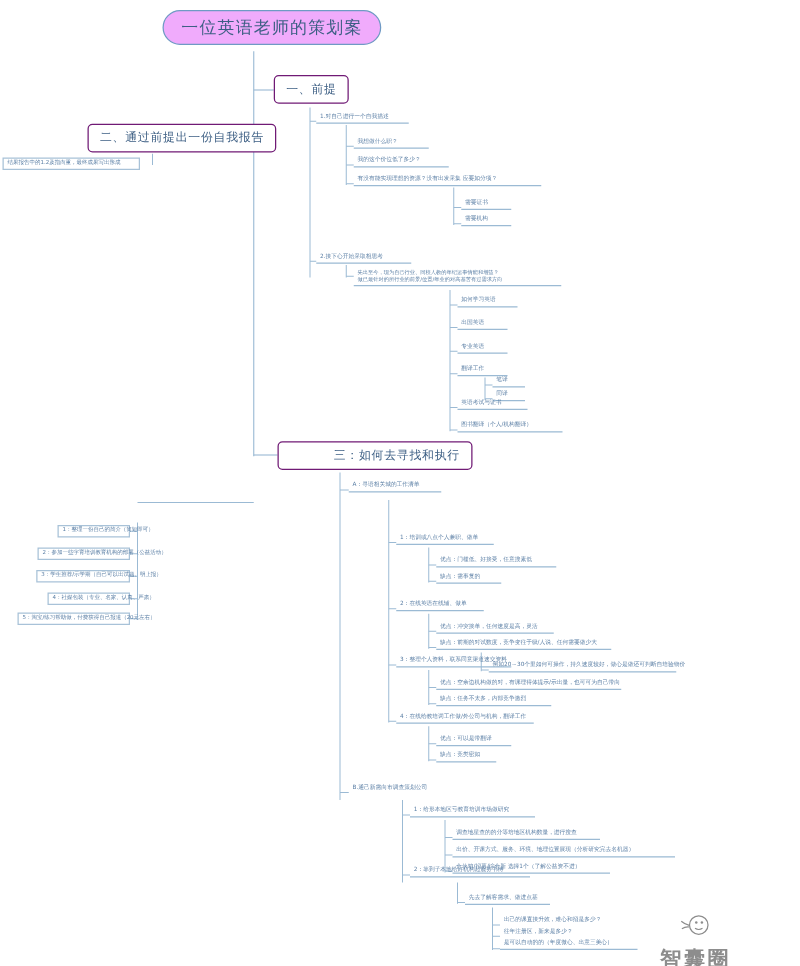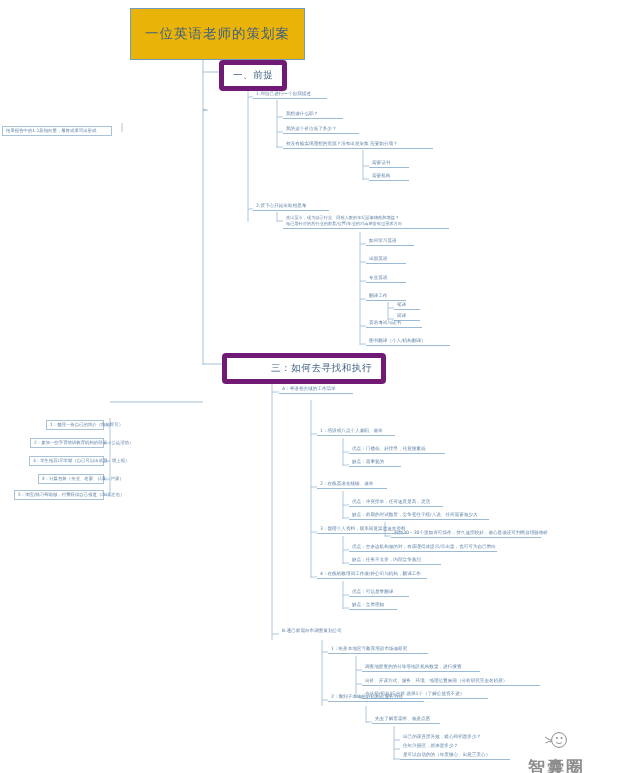--- a/index.html
+++ b/index.html
@@ -8,25 +8,25 @@
     font-family:"DejaVu Sans","Liberation Sans",sans-serif;
     color:#4a6f96;position:relative;overflow:hidden;
   }
   .canvas{position:absolute;inset:0;}
   svg.links{position:absolute;left:0;top:0;width:640px;height:773px;pointer-events:none;}
 
   
   .node{position:absolute;box-sizing:border-box;white-space:nowrap;}
 
   .root{
-    border:1.4px solid #6f9ac4;border-radius:0;background:#eab308;
-    font-size:13.5px;color:#3d5f84;padding:16px 14px;letter-spacing:1px;
+    border:1.4px solid #6f9ac4;border-radius:15px;background:#f0abfc;
+    font-size:13.5px;color:#3d5f84;padding:4px 14px;letter-spacing:1px;
   }
   .lvl1{
-    border:5px solid #701a75;border-radius:4px;background:#fff;
+    border:1px solid #701a75;border-radius:4px;background:#fff;
     font-size:9.5px;color:#3d5f84;padding:4px 9px;letter-spacing:.6px;
   }
 
   
   .txt{
     position:absolute;white-space:nowrap;box-sizing:border-box;
     border-bottom:1px solid #9bbad4;color:#5b7fa5;padding:0 3px 1px 3px;
   }
   .s6{font-size:4.6px;line-height:6px;}
   .s55{font-size:4.2px;line-height:5.6px;}
@@ -149,20 +149,21 @@
       <path d="M110,495 L104,495"></path>
 
       <path d="M122,123 L122,132"></path>
     </g>
   </svg>
 
   <div class="node root" style="left:130px;top:8px;">一位英语老师的策划案</div>
 
   <div class="node lvl1" style="left:219px;top:60px;">一、前提</div>
 
+  <div class="node lvl1" style="left:70px;top:99px;">二、通过前提出一份自我报告</div>
 
   <div class="node lvl1" style="left:222px;top:353px;padding-left:44px;">三：如何去寻找和执行</div>
 
 
   <div class="boxitem" style="left:2px;top:126px;width:110px;">结果报告中的1.2及指向重，最终成果写出形成</div>
 
   <div class="txt s6" style="left:253px;top:91px;width:74px;">1.对自己进行一个自我描述</div>
 
   <div class="txt s6" style="left:283px;top:111px;width:60px;">我想做什么职？</div>
   <div class="txt s6" style="left:283px;top:126px;width:76px;">我的这个价位低了多少？</div>

